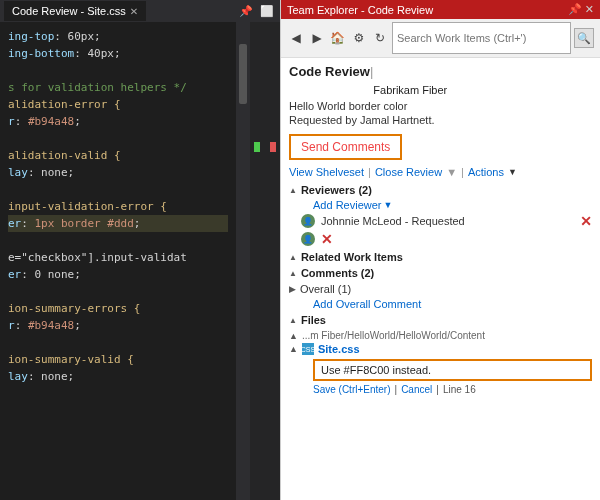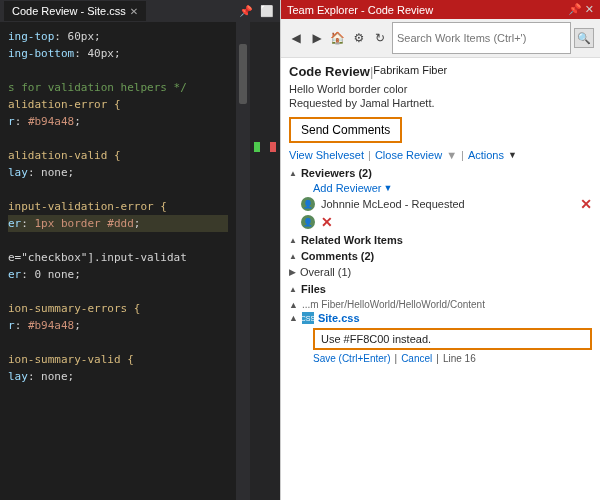--- a/index.html
+++ b/index.html
@@ -228,21 +228,21 @@
       font-size: 11px;
       color: #333;
       margin-bottom: 2px;
     }
 
     .send-comments-btn {
       display: inline-block;
       border: 2px solid #e07800;
       padding: 4px 10px;
       font-size: 12px;
-      color: #000000;
+      color: #ef4444;
       background: #fff;
       cursor: pointer;
       margin: 6px 0;
       font-weight: 500;
     }
 
     .te-links {
       font-size: 11px;
       color: #333;
       margin-bottom: 6px;
@@ -443,21 +443,21 @@
     <span class="te-toolbar-btn">⚙</span>
     <span class="te-toolbar-btn">↻</span>
     <input class="te-search" type="text" placeholder="Search Work Items (Ctrl+')" style="">
     <span class="te-search-btn">🔍</span>
   </div>
 
   <div class="te-content">
     <div class="te-header">
       <span>Code Review</span>
       <span class="te-header-sep">|</span>
-      <span style="font-size:11px;font-weight:normal;">Fabrikam Fiber</span>
+      <span style="font-size:11px;font-weight:normal;margin-top:20px;">Fabrikam Fiber</span>
     </div>
 
     <div class="te-subtext">Hello World border color</div>
     <div class="te-subtext">Requested by Jamal Hartnett.</div>
 
     <button class="send-comments-btn">Send Comments</button>
 
     <div class="te-links">
       <a class="te-link">View Shelveset</a>
       <span class="te-sep">|</span>
@@ -499,20 +499,23 @@
     <div class="te-section-header" style="margin-top:4px;">
       <span class="te-triangle">▲</span>
       <span>Comments (2)</span>
     </div>
 
     <div class="te-indent te-item">
       <span class="te-item-arrow">▶</span>
       <span>Overall (1)</span>
     </div>
 
+    <div class="te-indent">
+      <a class="add-link">Add Overall Comment</a>
+    </div>
 
     <div class="te-section-header" style="margin-top:4px;">
       <span class="te-triangle">▲</span>
       <span>Files</span>
     </div>
 
     <div class="te-indent te-item">
       <span class="te-item-arrow">▲</span>
       <span class="file-path">...m Fiber/HelloWorld/HelloWorld/Content</span>
     </div>

